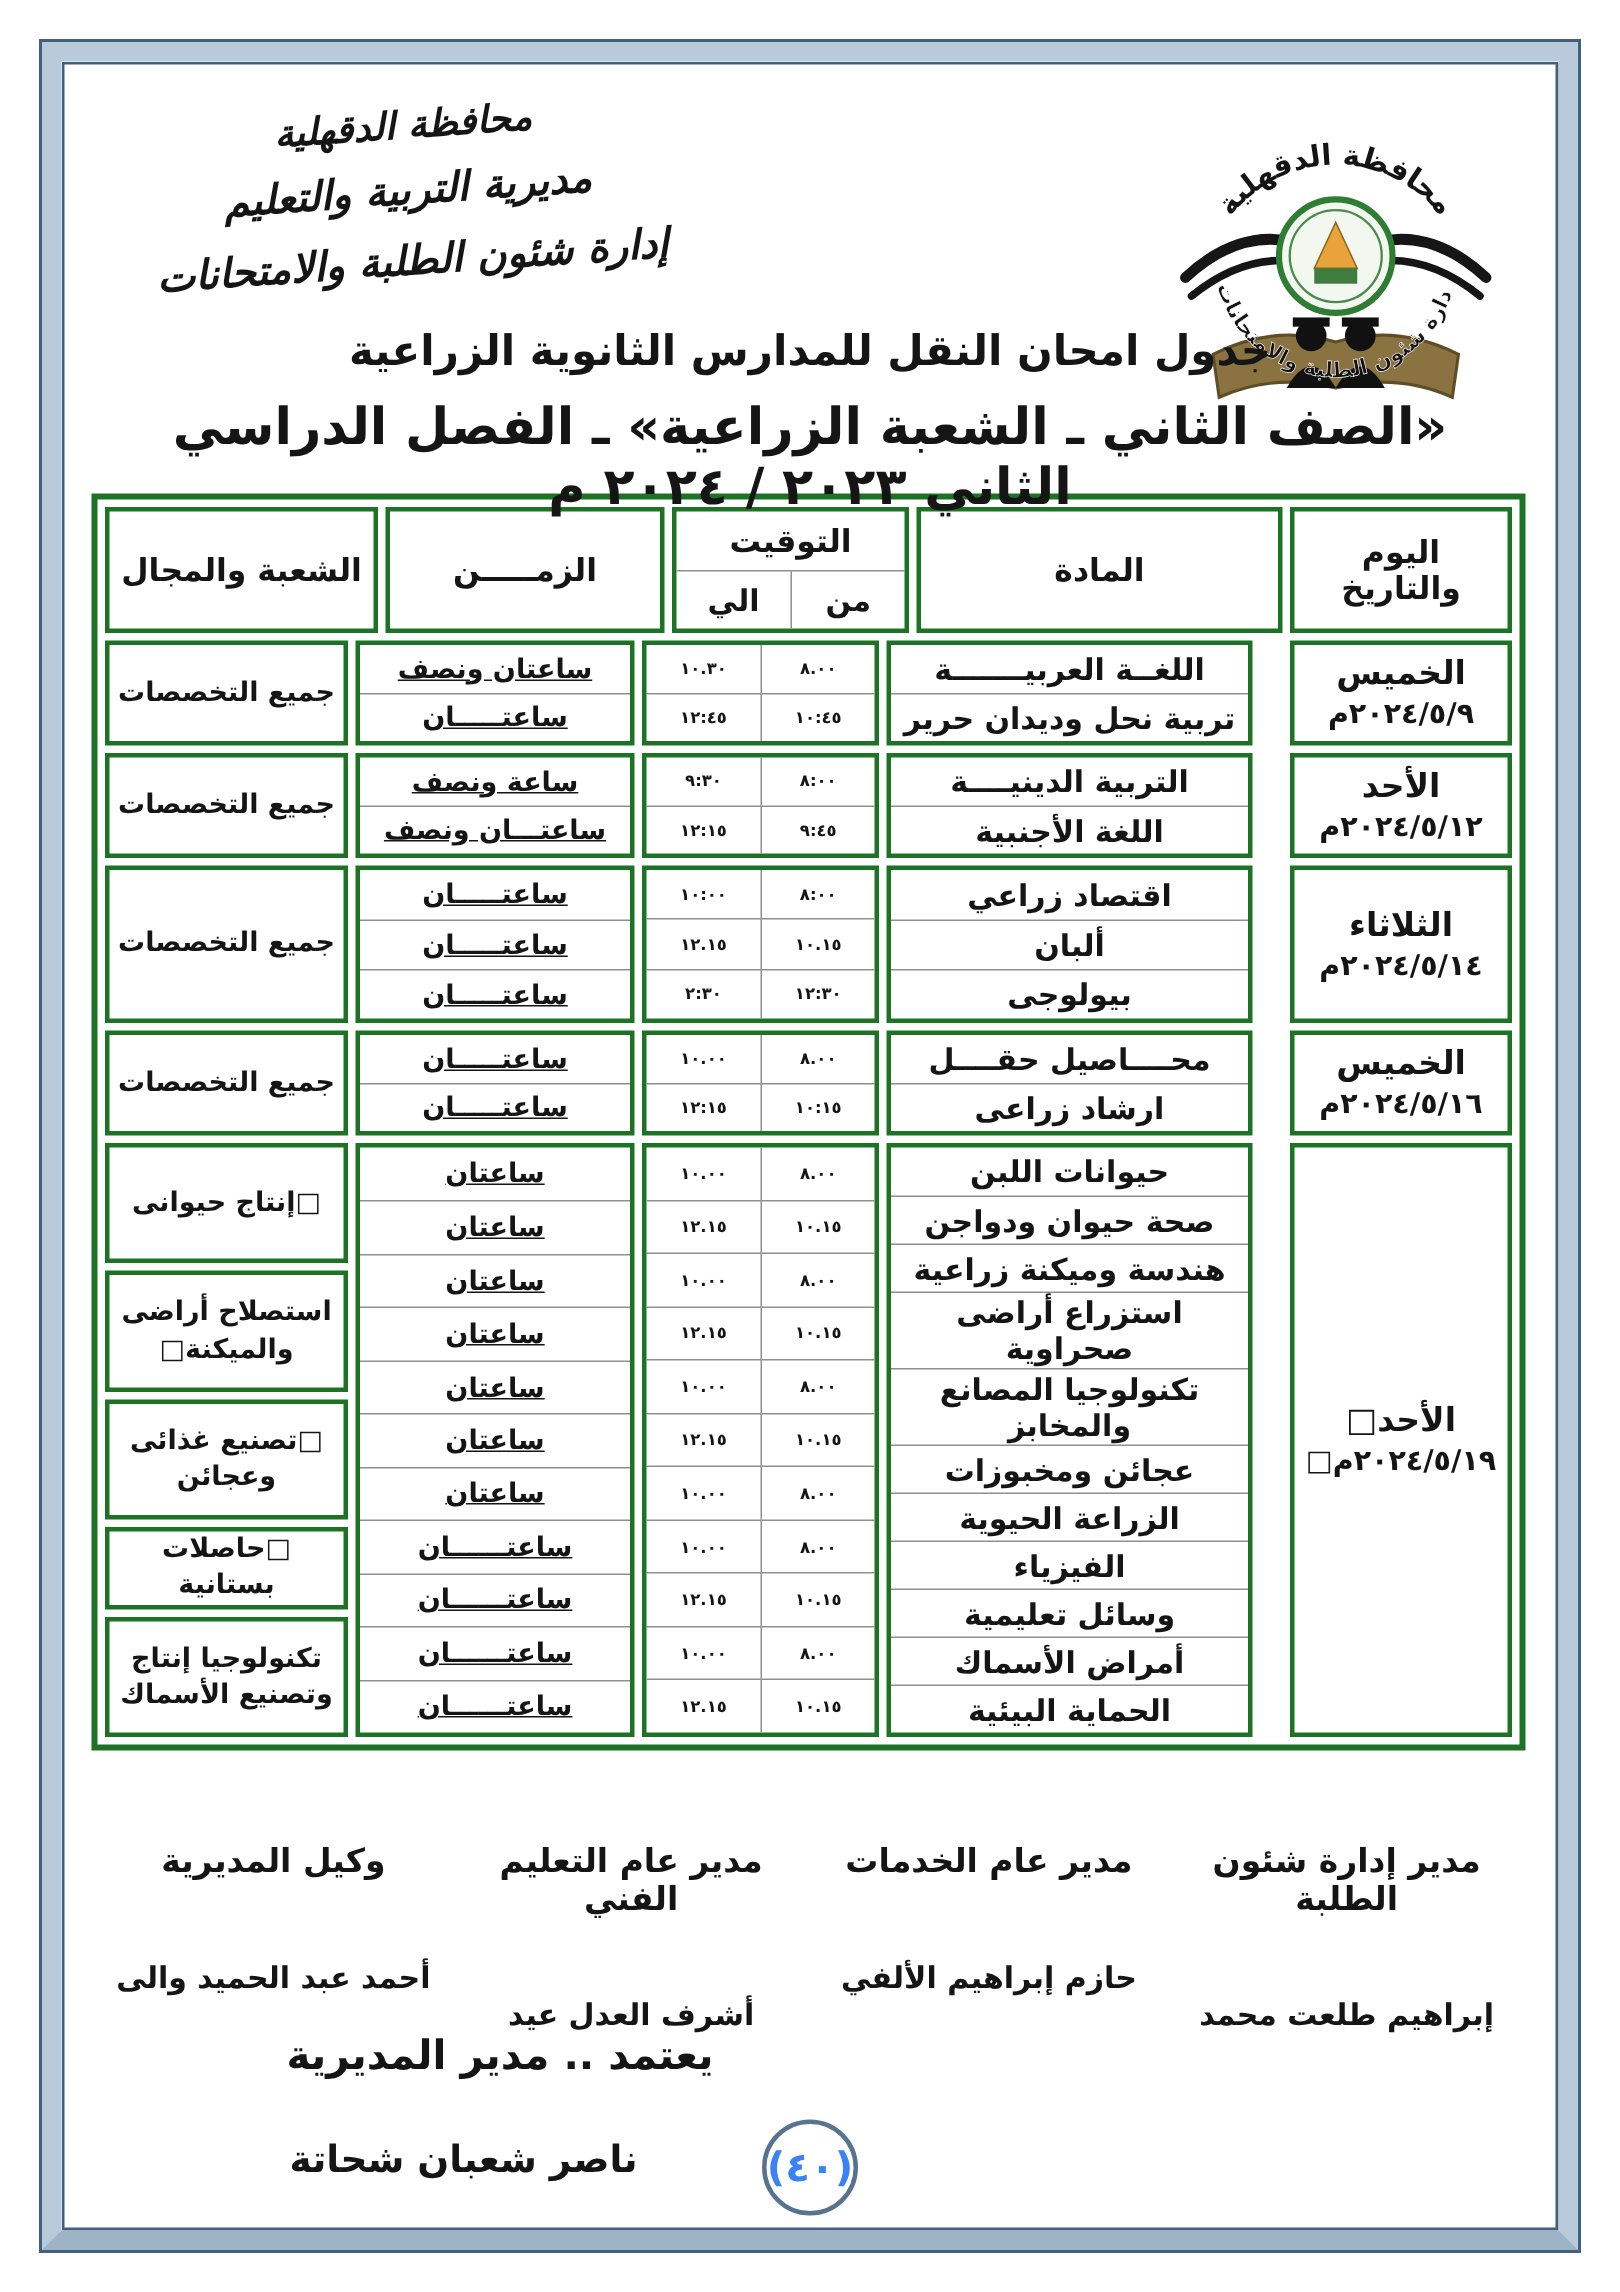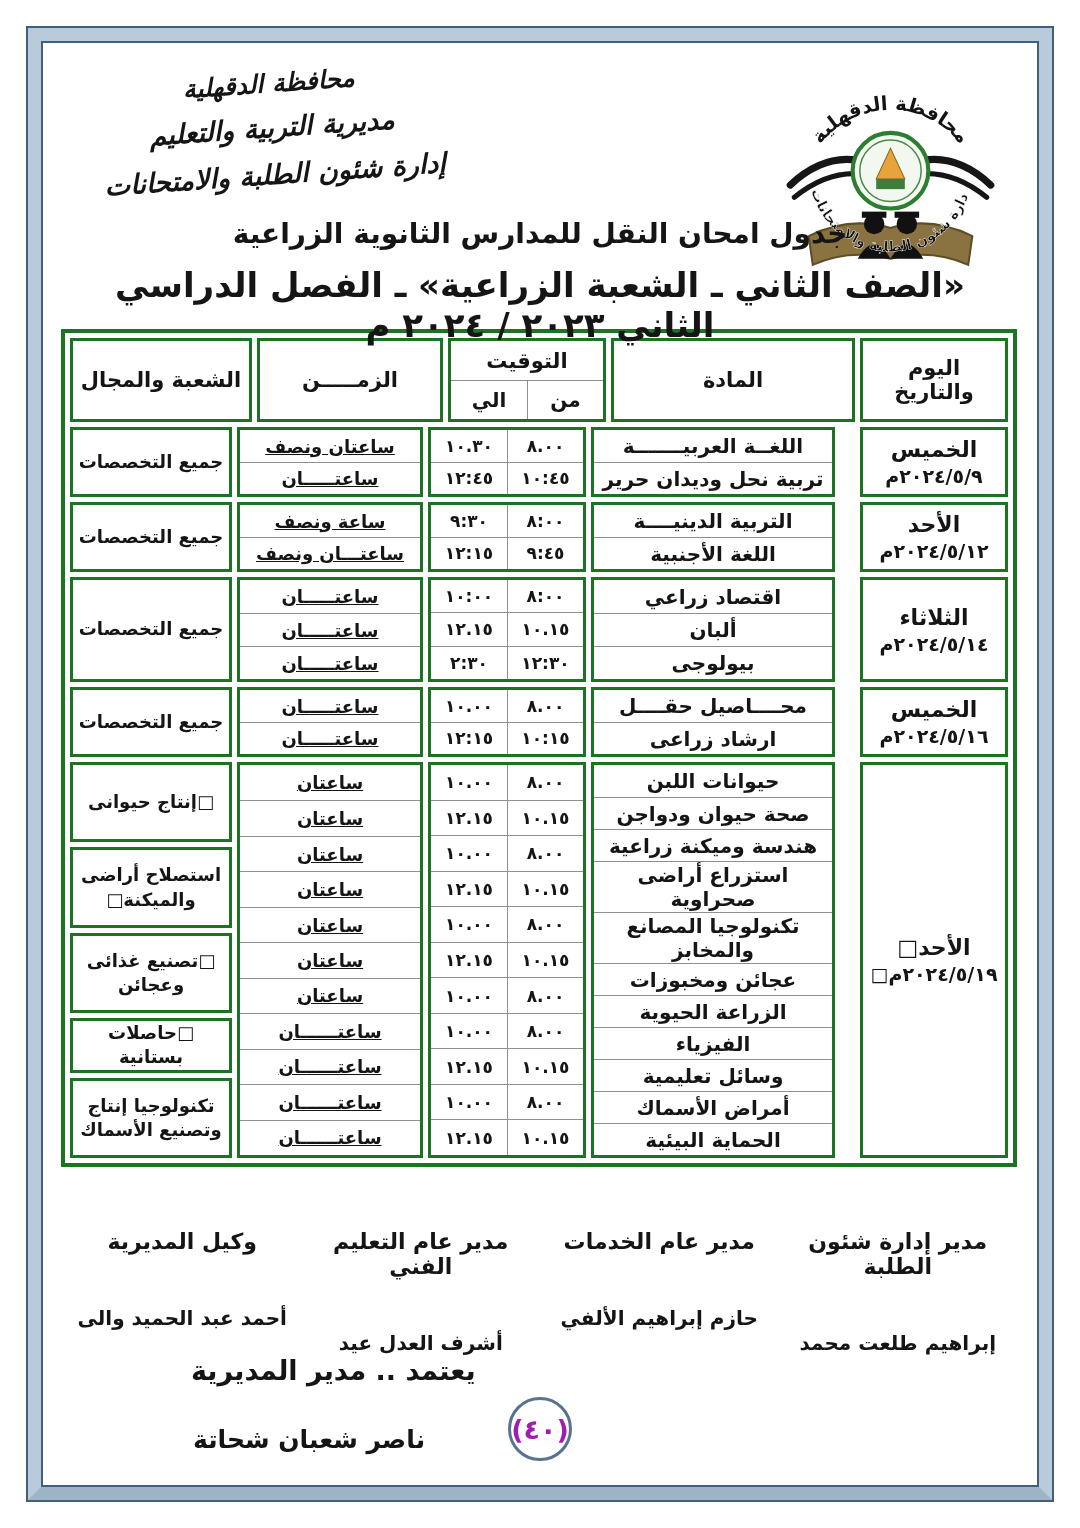--- a/index.html
+++ b/index.html
@@ -70,40 +70,40 @@
 
   
   .day-block{display:flex;flex-direction:column;align-items:center;justify-content:center;gap:3px;margin-left:20px;}
   .day-name{font-size:22px;}
   .day-date{font-size:19px;}
   .rows-block{display:grid;grid-auto-rows:1fr;}
   .rows-block .cell + .cell{border-top:1.5px solid var(--divider);}
   .subject-cell{font-size:20px;}
   .duration-cell{font-size:18px;text-decoration:underline;}
   .time-grid{display:grid;grid-template-columns:1fr 1fr;}
-  .time-grid .cell{font-size:17px;}
+  .time-grid .cell{font-size:11px;}
   .time-grid .cell:nth-child(odd){border-left:1.5px solid var(--divider);}
   .time-grid .cell:nth-child(n+3){border-top:1.5px solid var(--divider);}
   .spec-col{display:flex;flex-direction:column;gap:5px;}
   .spec-block{display:flex;flex-direction:column;align-items:center;justify-content:center;
     font-size:18px;line-height:1.35;text-align:center;flex-basis:0;}
 
   
   .footer{position:relative;height:330px;}
   .signatures{position:absolute;top:62px;right:0;width:100%;display:flex;}
   .sig-col{flex:1;text-align:center;}
   .sig-title{font-size:22px;font-weight:700;}
   .sig-name{font-size:20px;font-weight:700;margin-top:52px;}
   .approval{position:absolute;left:128px;top:188px;font-size:27px;font-weight:700;}
   .approver-name{position:absolute;left:130px;top:258px;font-size:25px;font-weight:700;}
   .page-circle{
-    position:absolute;left:50%;top:230px;transform:translateX(-50%);
+    position:absolute;left:50%;top:246px;transform:translateX(-50%);
     width:64px;height:64px;border:3px solid #57738f;border-radius:50%;
     display:flex;align-items:center;justify-content:center;
-    color:#a21caf;font-size:27px;font-weight:700;
+    color:#3b82f6;font-size:27px;font-weight:700;
   }
 </style>
 </head>
 <body>
 
 <div class="frame">
   <div class="content">
 
     <div class="header-row">
       <svg class="logo" viewBox="0 0 220 232">

